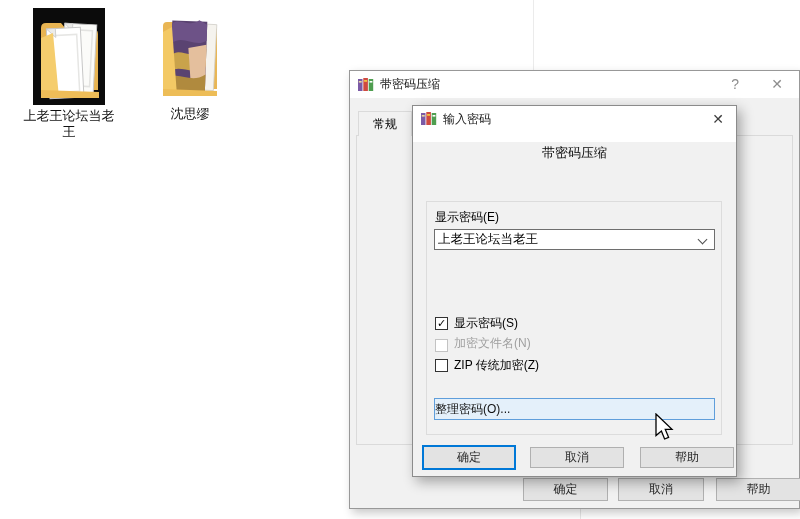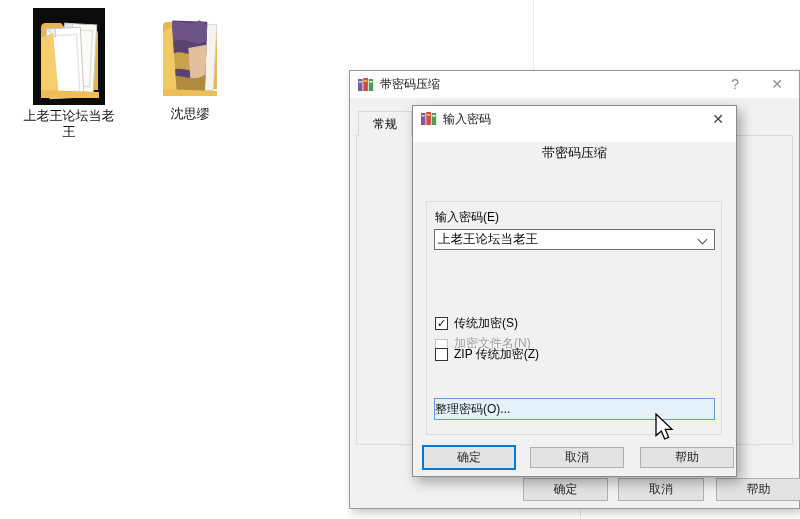--- a/index.html
+++ b/index.html
@@ -85,21 +85,21 @@
   .heading { left:0; top:38px; width:100%; text-align:center; font-size:13px; color:#0c0c0c; }
   .grpP { left:13px; top:95px; width:296px; height:234px; border:1px solid #dcdcdc; }
   .lblInput { left:8px; top:7px; }
   .cmbP { left:7px; top:27px; width:281px; height:21px; border:1px solid #6e6e6e; }
   .cmbP .val { line-height:19px; font-size:12.5px; }
   .cmbP .chev { top:6px; right:8px; }
   .cbrow { position:absolute; left:8px; height:16px; display:flex; align-items:center; gap:6px; white-space:nowrap; }
   .cbbox { width:13px; height:13px; background:#fff; border:1px solid #333; font-size:11px;
            line-height:11px; text-align:center; color:#000; }
   .cbbox.dis { border-color:#c3c3c3; }
-  .cb1 { top:113px; } .cb2 { top:134px;align-items:flex-end; } .cb3 { top:144px; }
+  .cb1 { top:113px; } .cb2 { top:134px;align-items:flex-end; } .cb3 { top:155px; }
   .btnOrg { left:7px; top:196px; width:281px; height:22px; background:#e4f0fa;
             border:1px solid #5f9edb; line-height:20px; color:#111; }
   .cbtn { top:341px; width:94px; height:21px; line-height:19px; }
   .cbtn.ok { left:9px; top:339px; height:25px; border:2px solid #0078d7; line-height:21px; }
   .cbtn.cancel { left:117px; }
   .cbtn.help { left:227px; }
 
   .cursor { left:653px; top:413px; z-index:60; }
 </style>
 </head>
@@ -217,29 +217,29 @@
         <rect x="10.7" y="1" width="4.5" height="12" fill="#4f9e50"></rect>
         <rect x="11.5" y="3" width="2.9" height="1.6" fill="#ffffff"></rect>
       </svg>
       <span class="title-text">输入密码</span>
       <span class="close-x">✕</span>
     </div>
 
     <div class="abs heading">带密码压缩</div>
 
     <div class="abs grpbox grpP">
-      <span class="abs lblInput">输入密码(E)</span>
+      <span class="abs lblInput">显示密码(E)</span>
       <div class="abs combo cmbP">
         <span class="val">上老王论坛当老王</span>
         <span class="chev"></span>
       </div>
 
       <div class="cbrow cb1">
         <span class="cbbox">✓</span>
-        <span>传统加密(S)</span>
+        <span>显示密码(S)</span>
       </div>
       <div class="cbrow cb2">
         <span class="cbbox dis"></span>
         <span class="dislbl">加密文件名(N)</span>
       </div>
       <div class="cbrow cb3">
         <span class="cbbox"></span>
         <span>ZIP 传统加密(Z)</span>
       </div>
 

